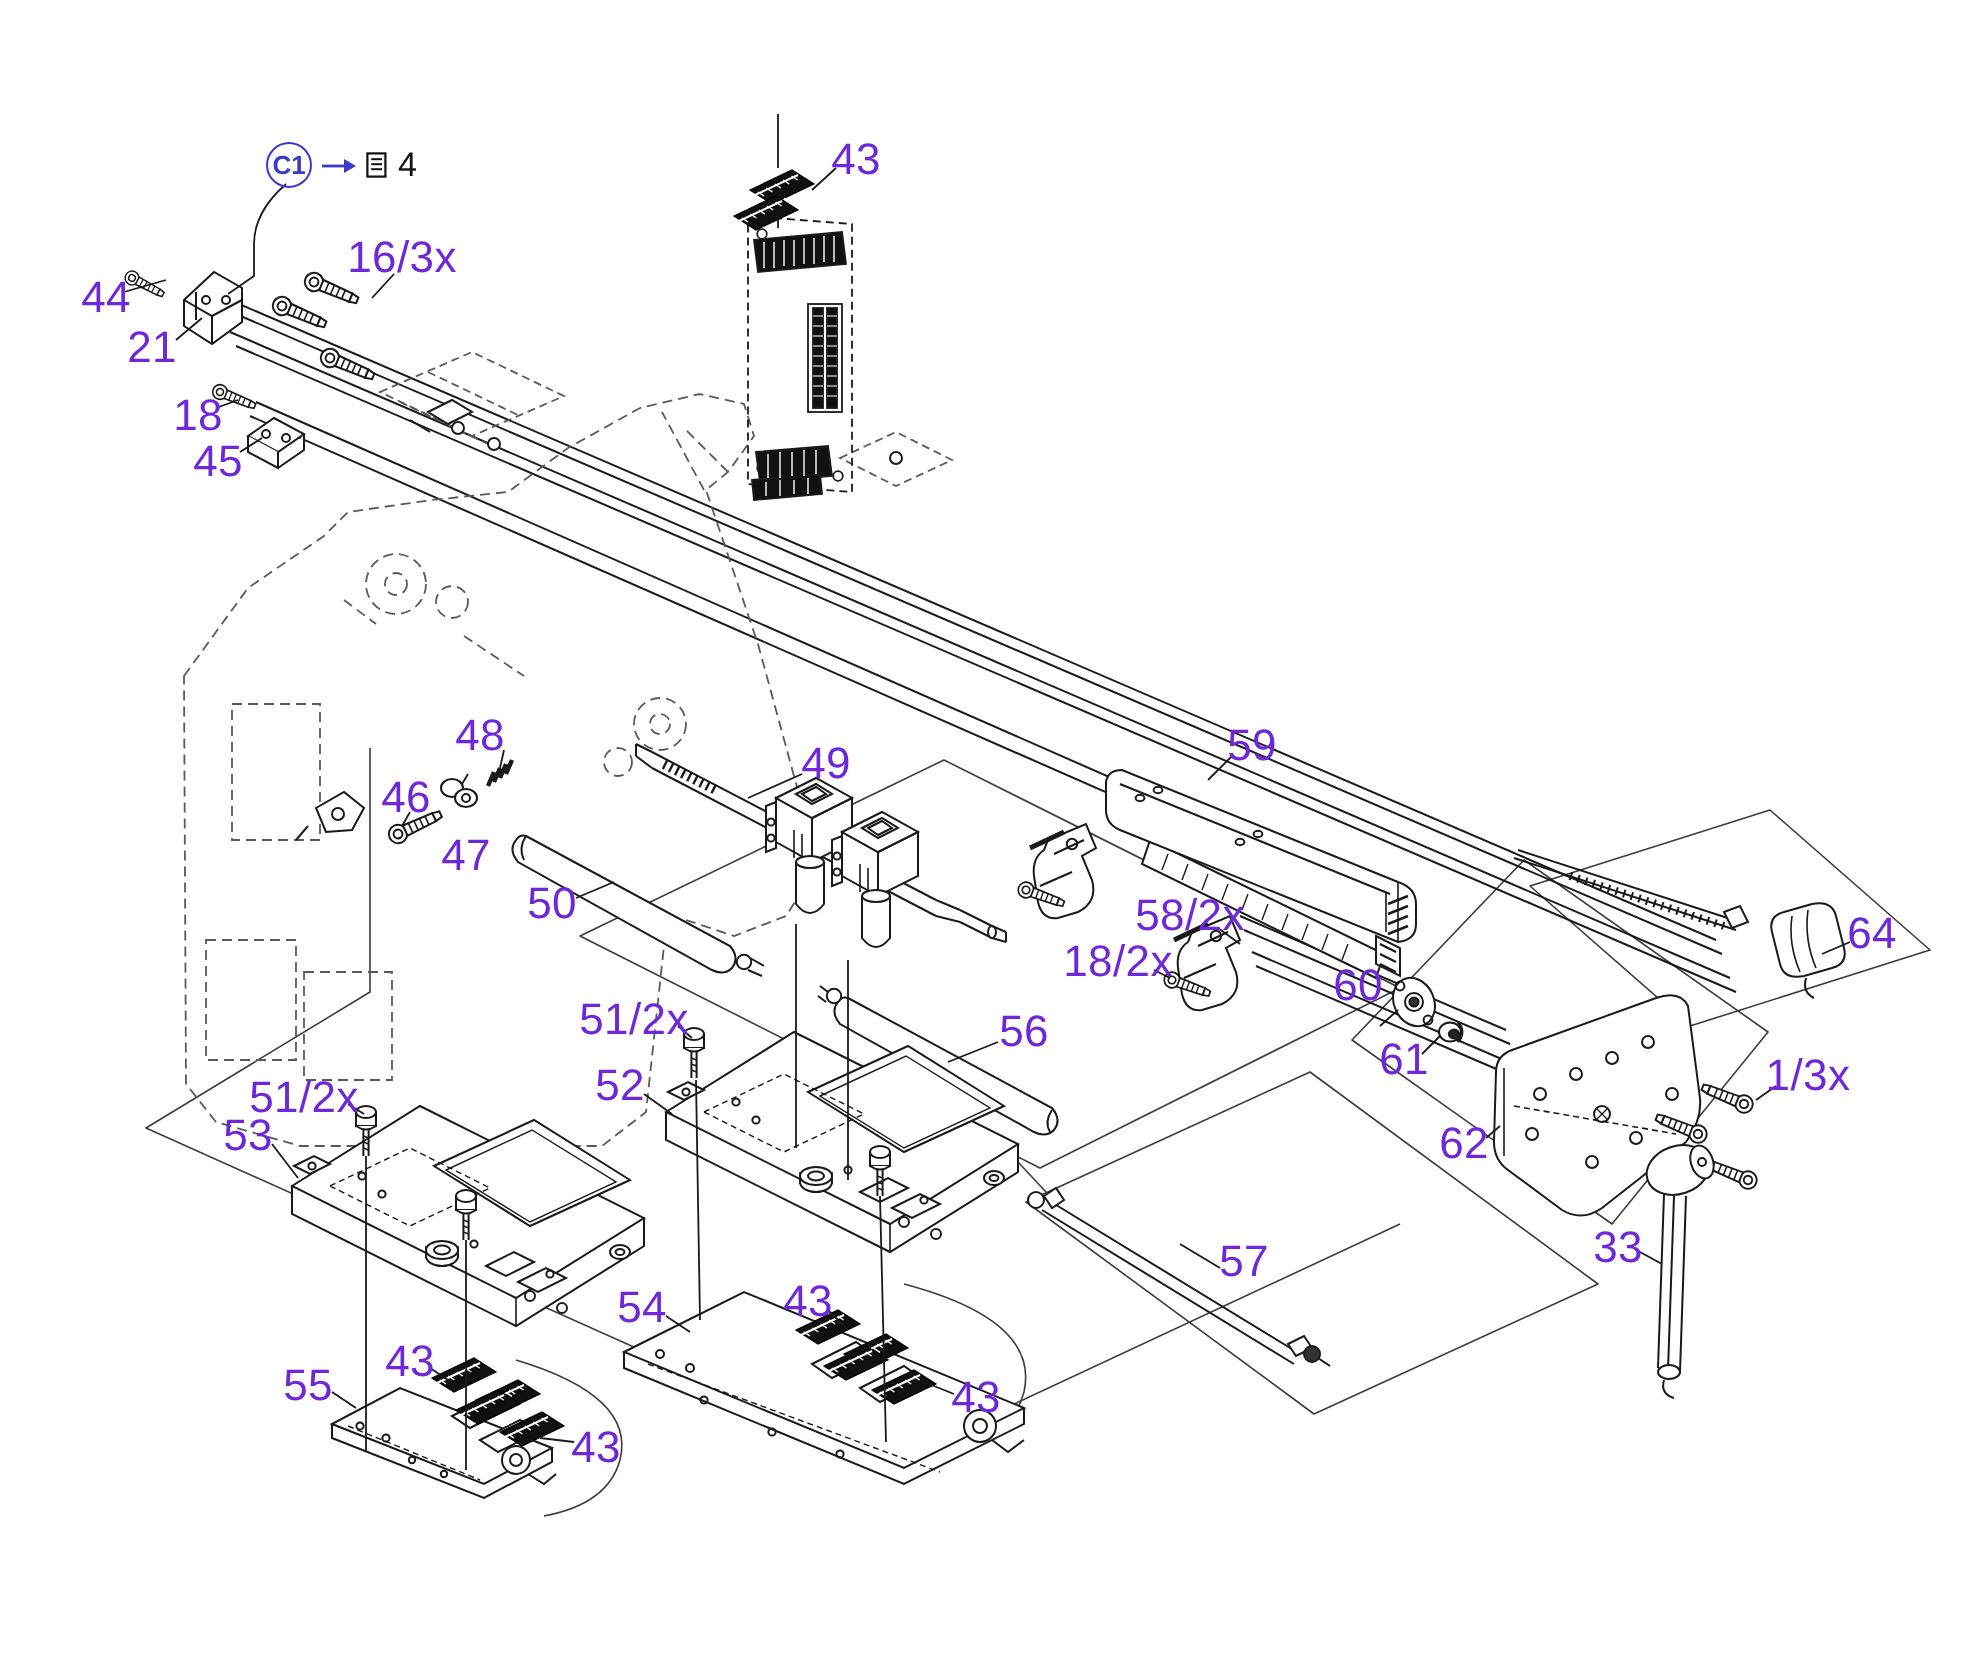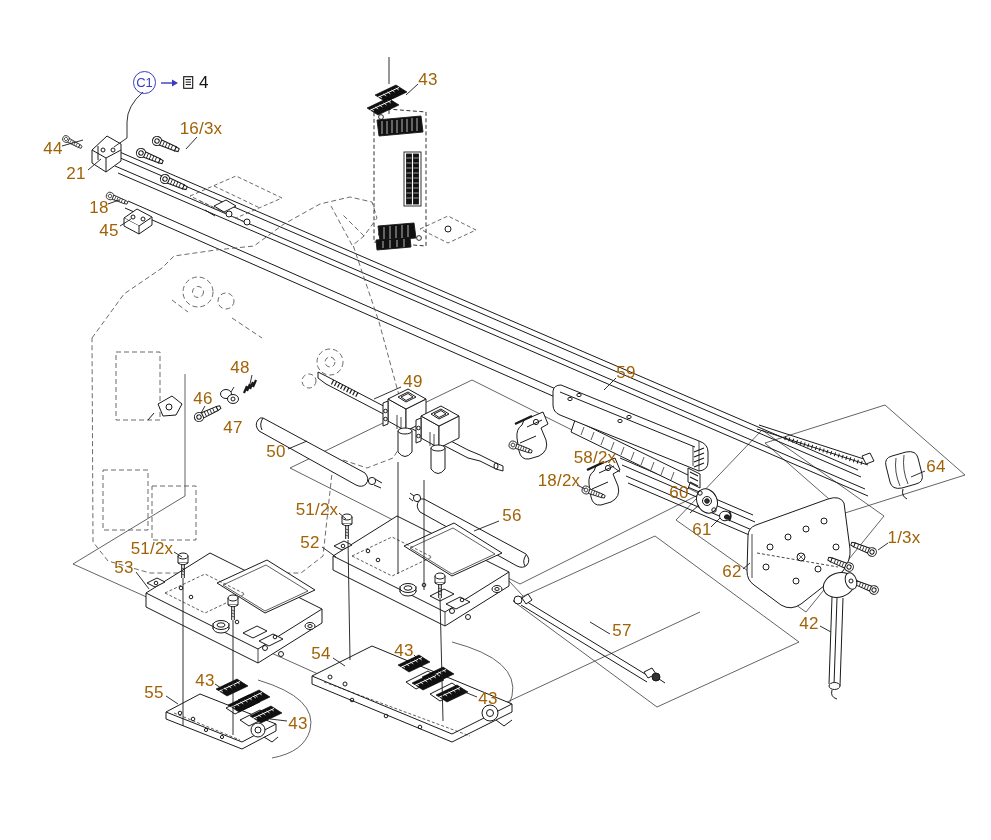--- a/index.html
+++ b/index.html
@@ -4,21 +4,21 @@
 <style>
   html,body{margin:0;padding:0;background:#ffffff;}
   .canvas{
     position:relative;width:991px;height:840px;background:#fff;overflow:hidden;
     font-family:"Liberation Sans", sans-serif;
   }
   .canvas svg.art{position:absolute;left:0;top:0;}
   #callouts{position:absolute;left:0;top:0;width:100%;height:100%;pointer-events:none;}
   .callout{
     position:absolute;transform:translate(-50%,-50%);
-    font-size:17px;color:#a16207;white-space:nowrap;letter-spacing:.2px;
+    font-size:22px;color:#6d28d9;white-space:nowrap;letter-spacing:.2px;
   }
   .c1{
     position:absolute;left:133px;top:71px;display:flex;align-items:center;gap:5px;
   }
   .c1-circle{
     width:23px;height:23px;border:1.4px solid;border-radius:50%;
     display:flex;align-items:center;justify-content:center;
     font-size:13px;font-weight:400;box-sizing:border-box;
   }
   .c1 .pagenum{font-size:17px;color:#151515;}
@@ -446,33 +446,33 @@
       <div class="callout" style="left: 152px; top: 549px;">51/2x</div>
       <div class="callout" style="left: 124px; top: 568px;">53</div>
       <div class="callout" style="left: 512px; top: 516px;">56</div>
       <div class="callout" style="left: 626px; top: 373px;">59</div>
       <div class="callout" style="left: 595px; top: 458px;">58/2x</div>
       <div class="callout" style="left: 559px; top: 481px;">18/2x</div>
       <div class="callout" style="left: 679px; top: 493px;">60</div>
       <div class="callout" style="left: 702px; top: 530px;">61</div>
       <div class="callout" style="left: 732px; top: 572px;">62</div>
       <div class="callout" style="left: 622px; top: 631px;">57</div>
-      <div class="callout" style="left: 809px; top: 624px;">42</div>
+      <div class="callout" style="left: 809px; top: 624px;">33</div>
       <div class="callout" style="left: 936px; top: 467px;">64</div>
       <div class="callout" style="left: 904px; top: 538px;">1/3x</div>
       <div class="callout" style="left: 321px; top: 654px;">54</div>
       <div class="callout" style="left: 154px; top: 693px;">55</div>
       <div class="callout" style="left: 205px; top: 681px;">43</div>
       <div class="callout" style="left: 298px; top: 724px;">43</div>
       <div class="callout" style="left: 404px; top: 651px;">43</div>
       <div class="callout" style="left: 488px; top: 699px;">43</div>
     </div>
 
 <div class="c1">
-  <span class="c1-circle accent" style="color: rgb(58, 58, 200); border-color: rgb(58, 58, 200);">C1</span>
+  <span class="c1-circle accent" style="color: rgb(58, 58, 200); border-color: rgb(58, 58, 200); font-weight: bold;">C1</span>
   <svg class="accent" width="17" height="10" viewBox="0 0 17 10" style="color: rgb(58, 58, 200); border-color: rgb(58, 58, 200);">
     <line x1="0" y1="5" x2="11" y2="5" stroke="currentColor" stroke-width="1.4"></line>
     <polygon points="11,1.5 17,5 11,8.5" fill="currentColor"></polygon>
   </svg>
   <svg width="11" height="13" viewBox="0 0 11 13">
     <rect x="0.7" y="0.7" width="9" height="11.6" fill="#fff" stroke="#111" stroke-width="1.1"></rect>
     <line x1="2.6" y1="3.6" x2="8" y2="3.6" stroke="#111" stroke-width="1"></line>
     <line x1="2.6" y1="6.1" x2="8" y2="6.1" stroke="#111" stroke-width="1"></line>
     <line x1="2.6" y1="8.6" x2="8" y2="8.6" stroke="#111" stroke-width="1"></line>
   </svg>

